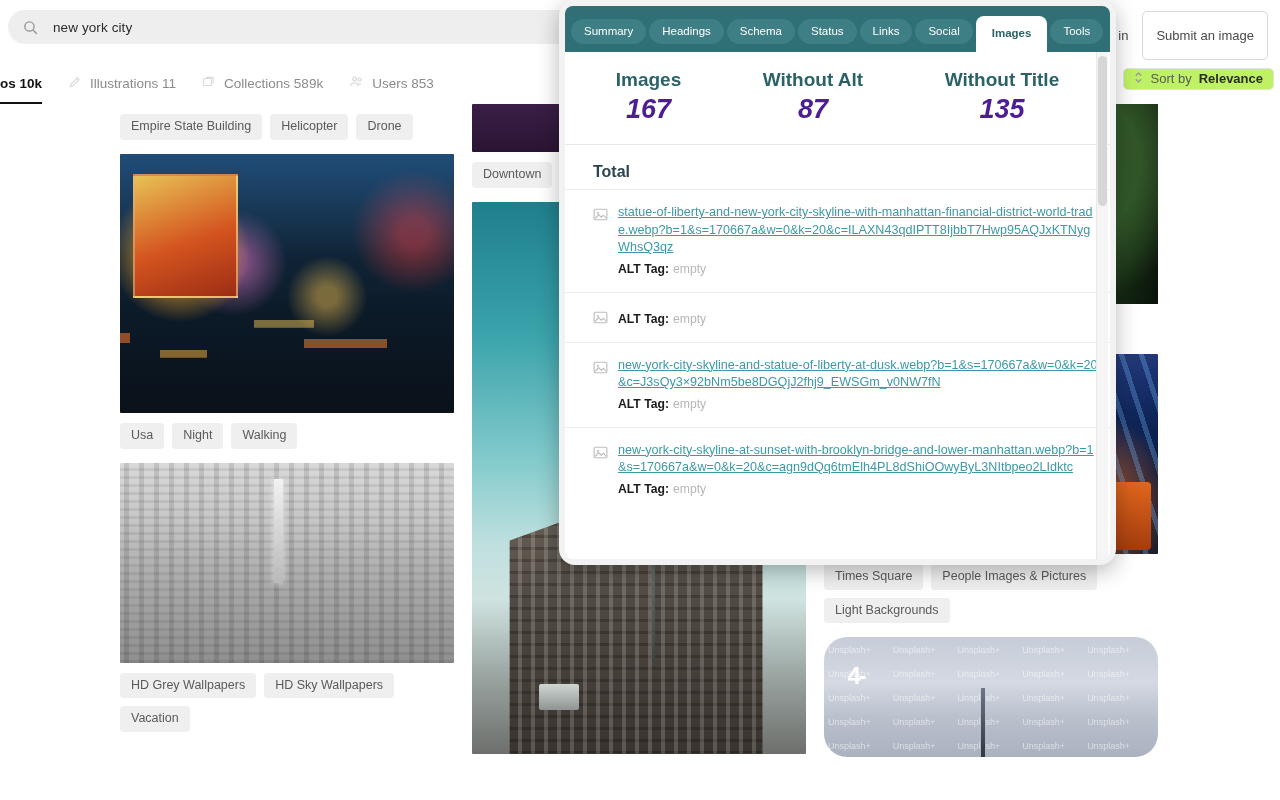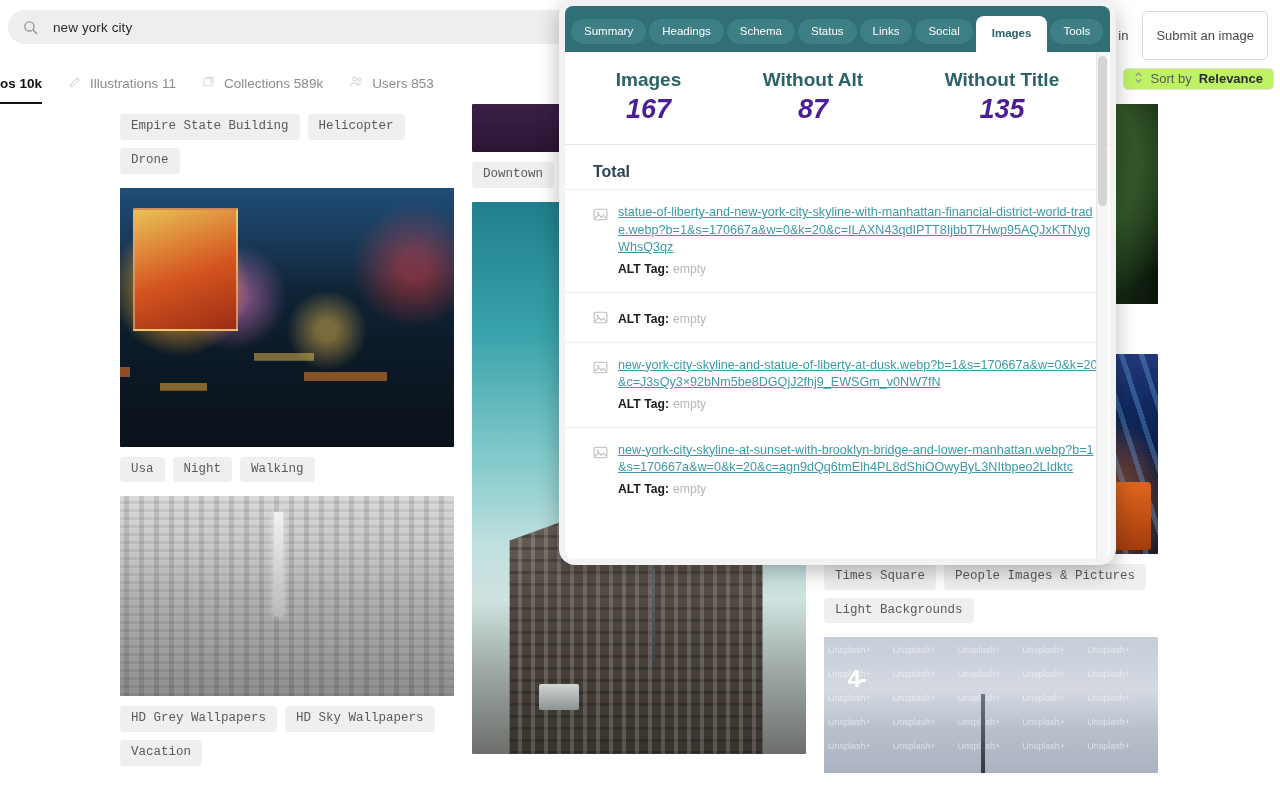--- a/index.html
+++ b/index.html
@@ -76,21 +76,21 @@
   .grid {
     position: absolute; top: 104px; left: 0; right: 0; bottom: 0;
     display: flex; gap: 18px; padding: 0 8px;
   }
   .col { flex: 1; display: flex; flex-direction: column; }
   .col-1 { margin-left: 112px; max-width: 334px; }
   .col-2 { max-width: 334px; }
   .col-3 { max-width: 334px; }
 
   .tag-row {
-    display: flex; flex-wrap: wrap; gap: 8px; margin: 10px 0 14px 0; font-family: Liberation Mono, monospace;
+    display: flex; flex-wrap: wrap; gap: 8px; margin: 10px 0 14px 0;
   }
   .tag {
     background: #efefef; color: #5a5a5a; font-size: 12.5px;
     border-radius: 4px; padding: 6px 11px; white-space: nowrap;
     line-height: 1.1;
   }
 
   .photo { width: 100%; border-radius: 1px; overflow: hidden; position: relative; }
 
   
@@ -194,22 +194,23 @@
       radial-gradient(circle at 78% 74%, rgba(255,120,40,.55) 0 10%, transparent 30%),
       radial-gradient(circle at 14% 20%, rgba(200,70,220,.45) 0 12%, transparent 38%);
   }
   .ph-night::after{
     content:""; position:absolute; right:2%; bottom:2%; width:22%; height:34%;
     background: linear-gradient(180deg,#e0661d,#a33c0e); border-radius:4px;
   }
 
   
   .ph-fog {
-    height: 136px;
+    height: 120px;
     background: linear-gradient(180deg,#c6cdd8 0%,#d4d9e2 38%,#b9c0cc 68%,#aab2c0 100%);
+    border-radius: 23px;
   }
   .ph-fog .wm {
     position:absolute; inset:0;
     background-image:
       repeating-linear-gradient(0deg, transparent 0 24px, transparent 24px 48px);
     color: rgba(255,255,255,.55); font-size:9px;
     display:flex; flex-wrap:wrap; align-content:flex-start; gap:14px 22px;
     padding:8px 4px; overflow:hidden;
   }
   .ph-fog .tower {

